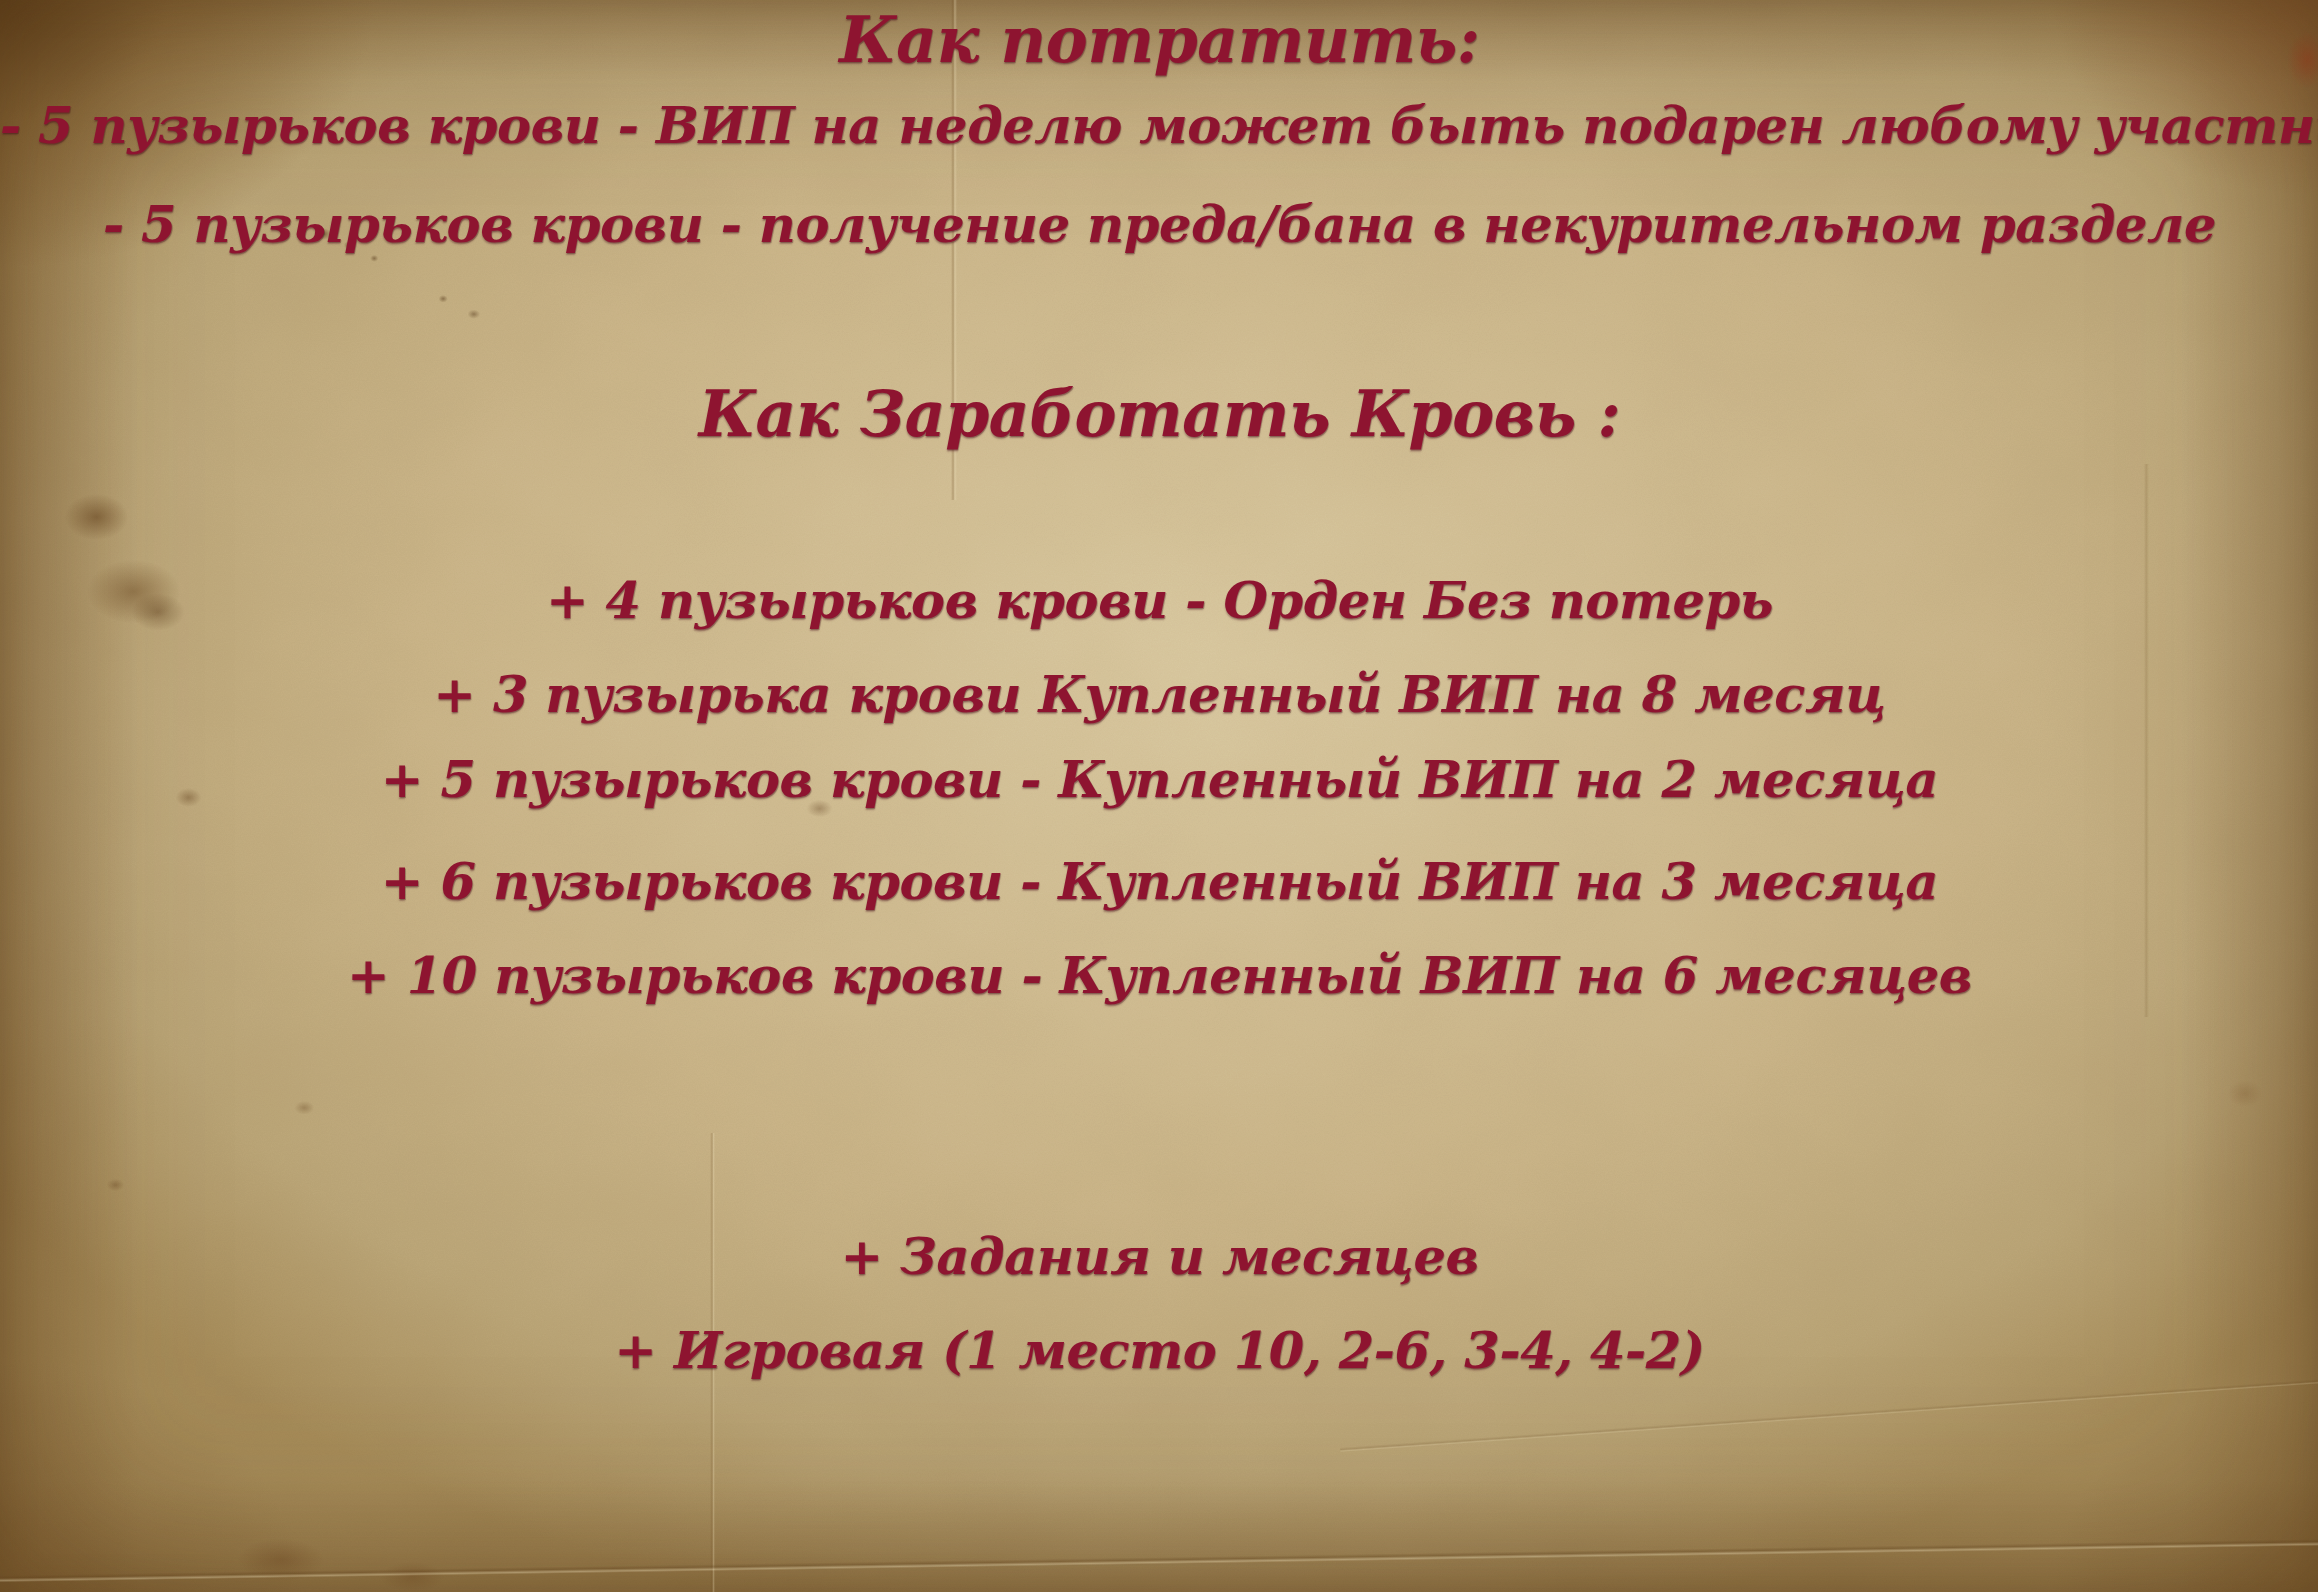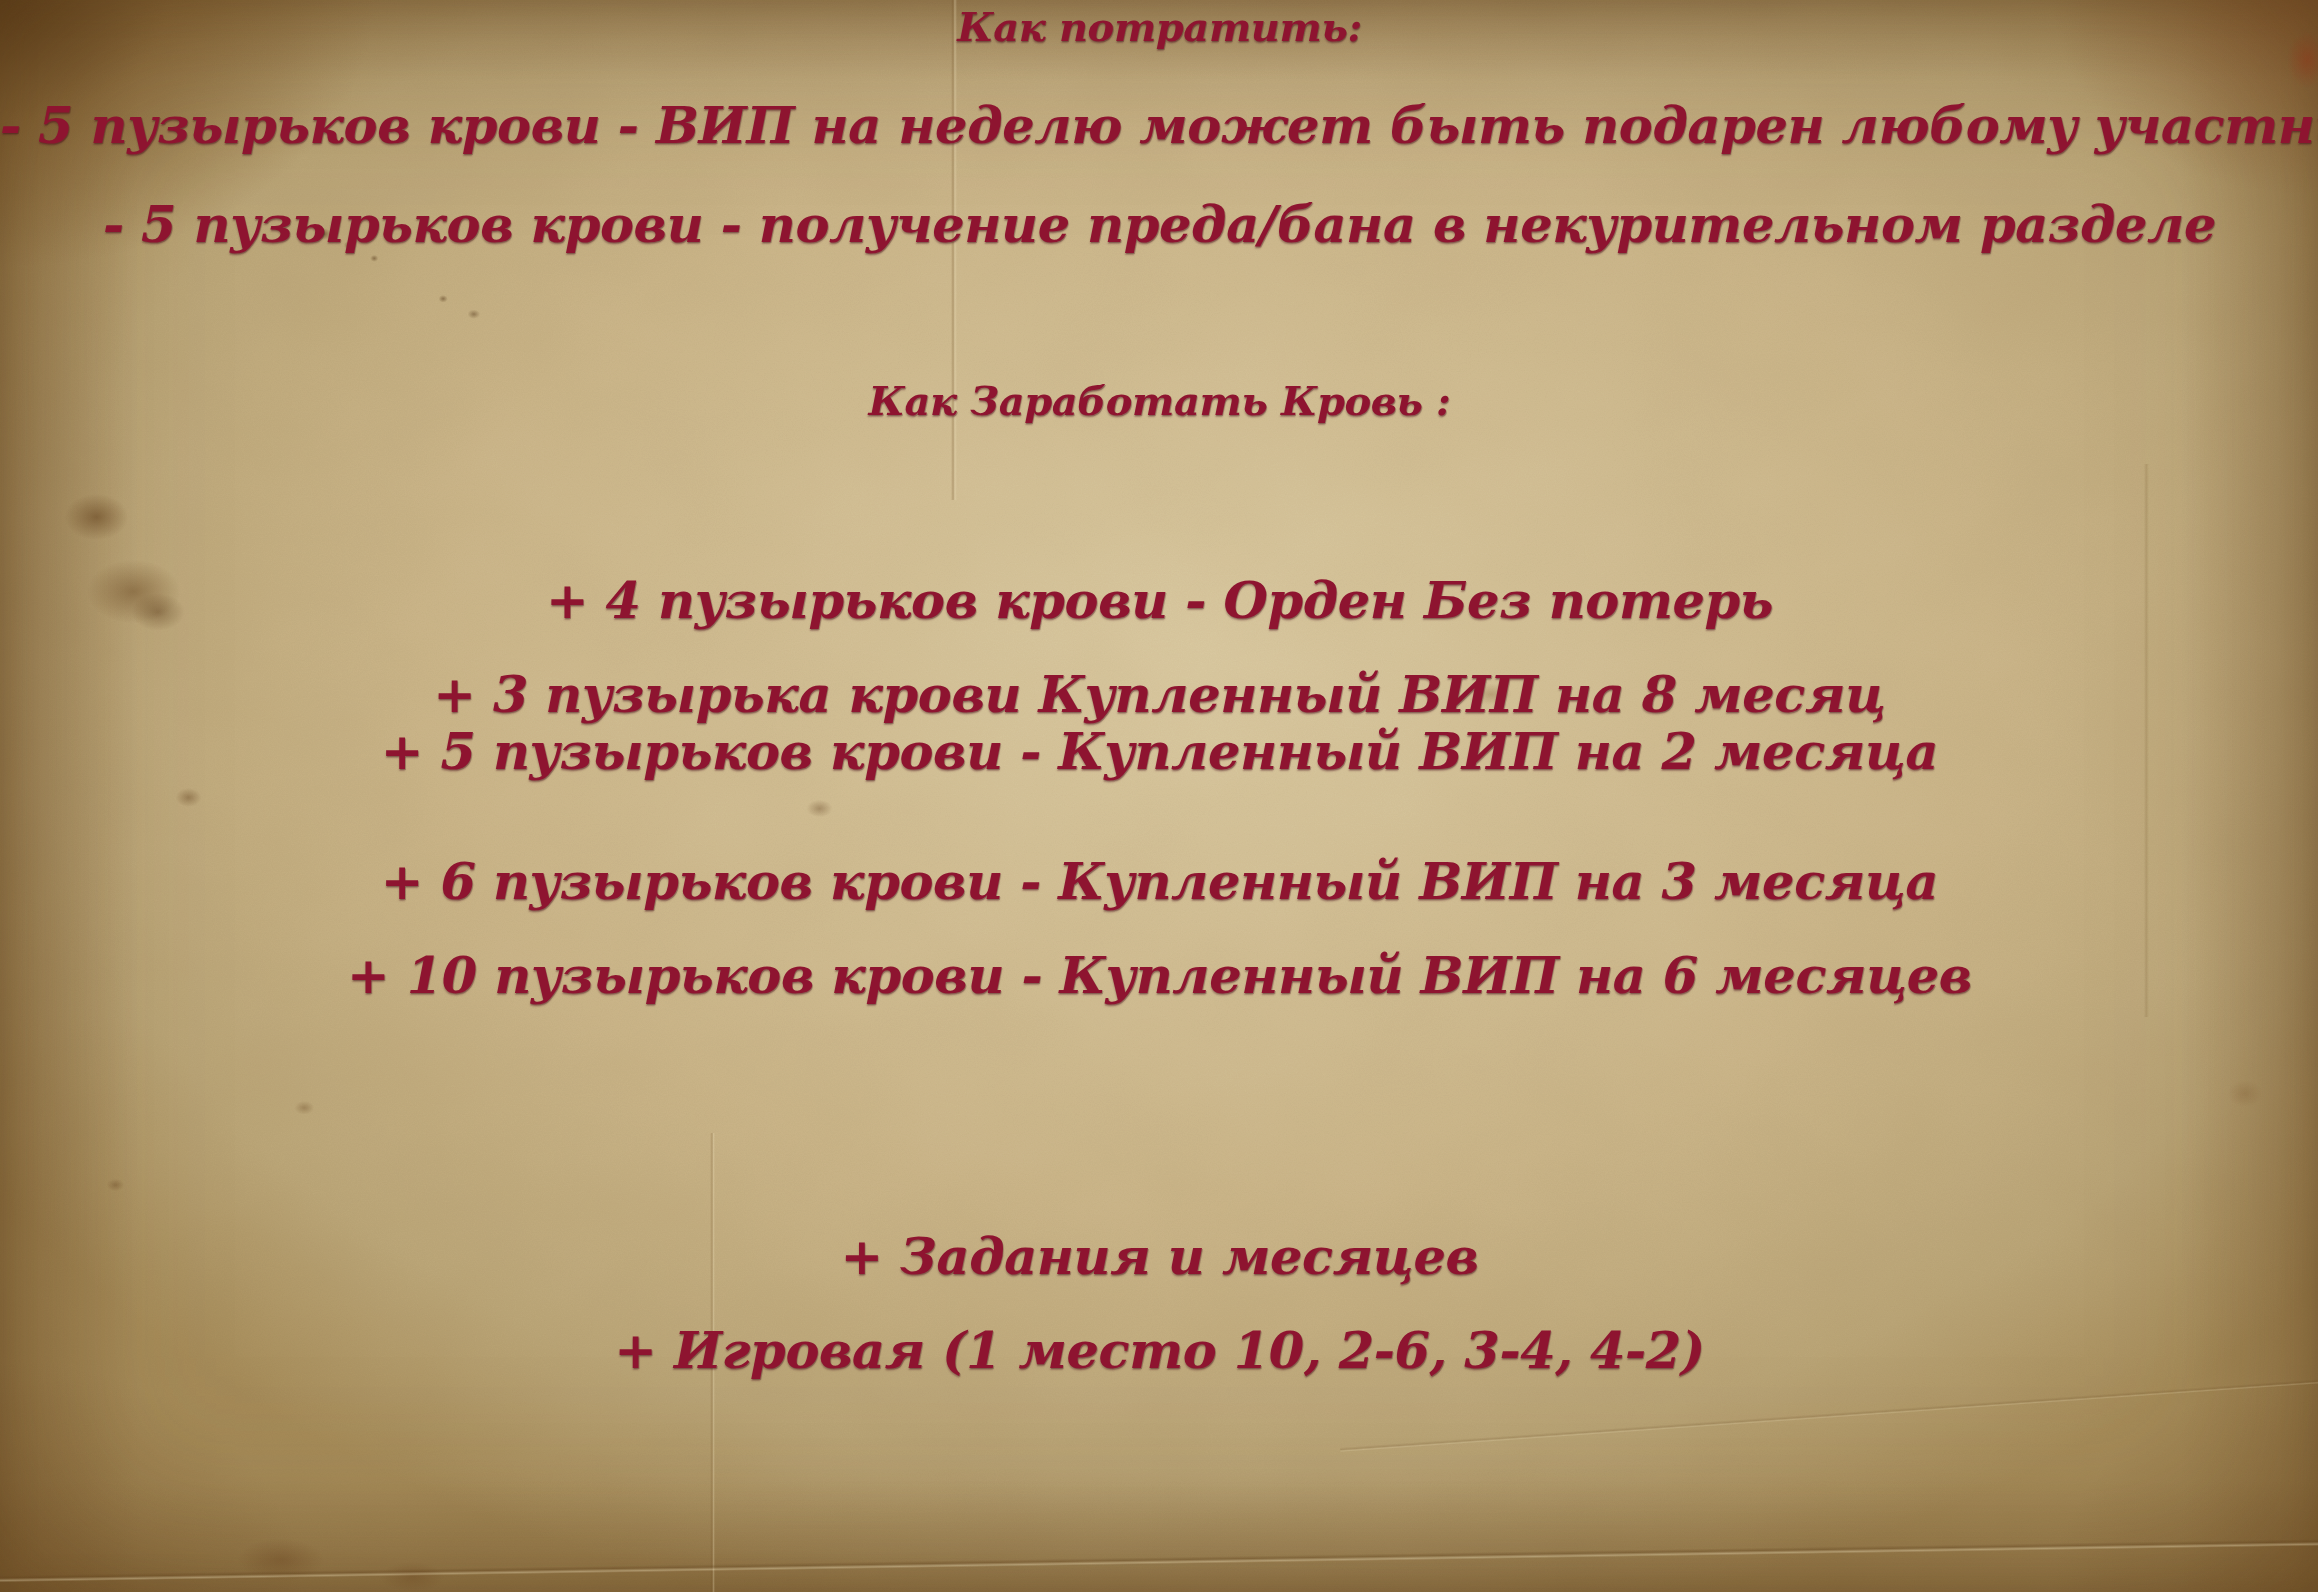--- a/index.html
+++ b/index.html
@@ -60,21 +60,21 @@
 
   .content{position:absolute;inset:0;}
   .line{
     position:absolute;left:0;width:100%;
     text-align:center;white-space:nowrap;
     color:var(--text,#8e1430);
     font-size:51px;line-height:1.15;
     letter-spacing:-0.4px;
     text-shadow:0 1.8px 1.8px rgba(75,15,28,.35), 0.9px 0.9px 0 rgba(60,10,20,.25);
   }
-  .heading{font-size:40px;}
+  .heading{font-size:63px;}
 </style>
 </head>
 <body>
 
 <div class="page" style="--text: #8e1430; --paper_light: #dccca4; --paper_mid: #cdb88c;">
 
   <svg class="noise" width="2319" height="1592" viewBox="0 0 2598 1784" xmlns="http://www.w3.org/2000/svg">
     <filter id="grain">
       <feTurbulence type="fractalNoise" baseFrequency="0.8" numOctaves="2" seed="11"></feTurbulence>
       <feColorMatrix type="matrix" values="0 0 0 0 0.42  0 0 0 0 0.33  0 0 0 0 0.19  0 0 0 0.16 0"></feColorMatrix>
@@ -98,21 +98,21 @@
 
     <div class="line heading" style="top:3.6px">Как потратить:</div>
 
     <div class="line" style="top:96px">- 5 пузырьков крови - ВИП на неделю может быть подарен любому участнику своей команды.</div>
     <div class="line" style="top:195px">- 5 пузырьков крови - получение преда/бана в некурительном разделе</div>
 
     <div class="line heading" style="top:378px">Как Заработать Кровь :</div>
 
     <div class="line" style="top:571px">+ 4 пузырьков крови - Орден Без потерь</div>
     <div class="line" style="top:665px">+ 3 пузырька крови Купленный ВИП на 8 месяц</div>
-    <div class="line" style="top:722px">+ 5 пузырьков крови - Купленный ВИП на 2 месяца</div>
+    <div class="line" style="top:750px">+ 5 пузырьков крови - Купленный ВИП на 2 месяца</div>
     <div class="line" style="top:852px">+ 6 пузырьков крови - Купленный ВИП на 3 месяца</div>
     <div class="line" style="top:946px">+ 10 пузырьков крови - Купленный ВИП на 6 месяцев</div>
     <div class="line" style="top:1227px">+ Задания и месяцев</div>
     <div class="line" style="top:1321px">+ Игровая (1 место 10, 2-6, 3-4, 4-2)</div>
 
   </div>
 </div>
 
 
 </body></html>

